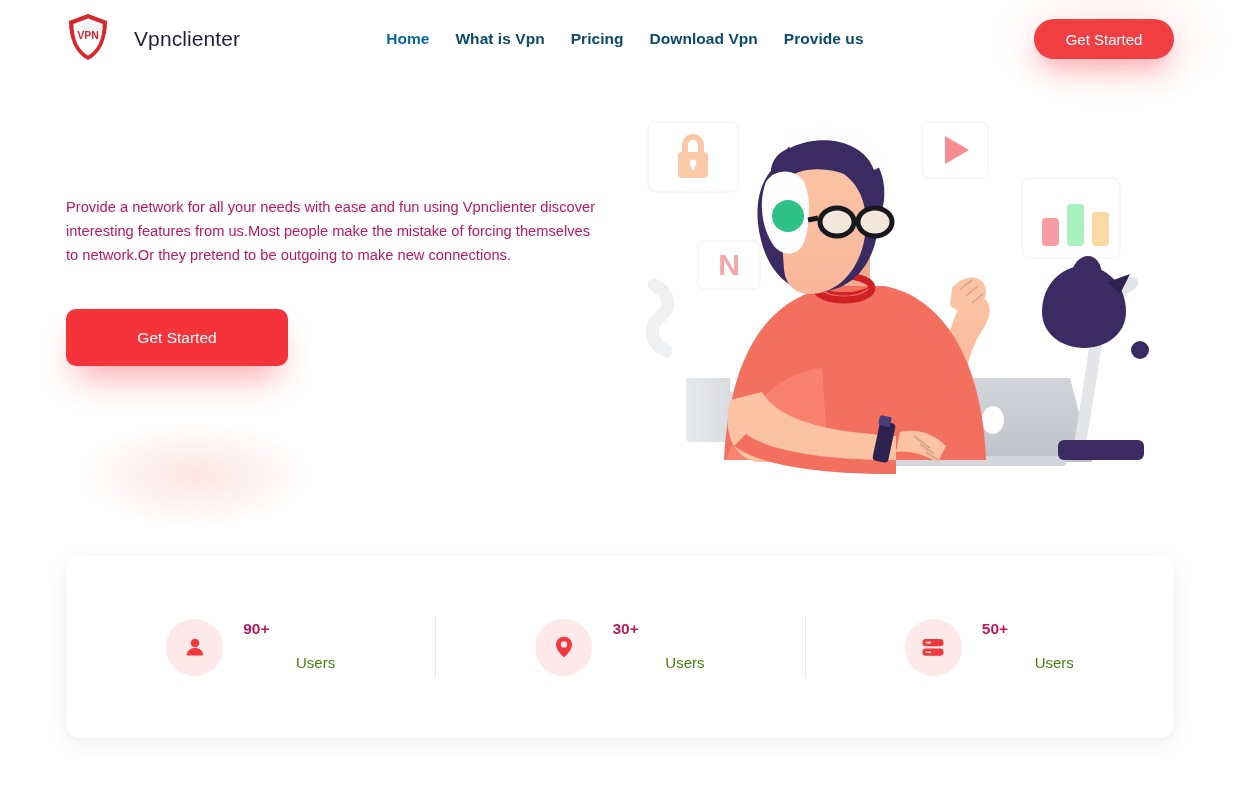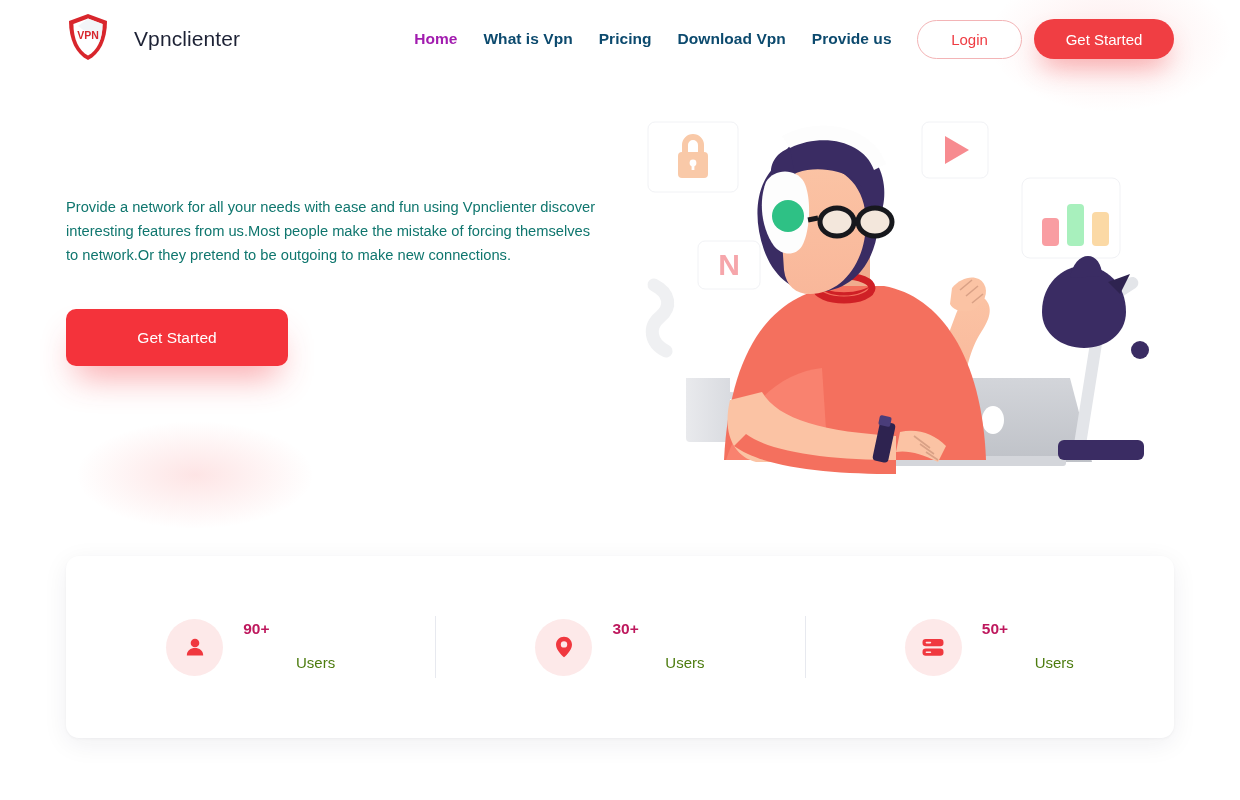--- a/index.html
+++ b/index.html
@@ -28,21 +28,21 @@
   
   .header {
     position: absolute; top: 0; left: 0; width: 1240px; height: 78px;
     display: flex; align-items: center; padding: 0 66px;
   }
   .brand { display: flex; align-items: center; gap: 24px; }
   .brand-name { font-size: 21px; color: #1d2235; letter-spacing: .1px; }
 
   .nav { display: flex; align-items: center; gap: 26px; margin-left: 146px; }
   .nav a { font-size: 15.5px; color: #0c4a6e; text-decoration: none; font-weight: 700; letter-spacing: .05px; }
-  .nav a.active { color: #a21caf; margin-left: 28px; }
+  .nav a.active { color: #0369a1; }
 
   .auth { display: flex; align-items: center; gap: 12px; margin-left: auto; }
   .btn-login {
     width: 105px; height: 39px; border-radius: 22px;
     border: 1px solid #f3b4b6; background: #fff; color: #ef3b42;
     font-size: 15px; font-family: inherit; cursor: pointer;
   }
   .btn-started-nav {
     width: 140px; height: 40px; border-radius: 22px; border: none;
     background: #f03e43; color: #fff; font-size: 15px; font-family: inherit;
@@ -51,21 +51,21 @@
 
   
   .hero-text { position: absolute; left: 66px; top: 165px; width: 560px; }
   .hero-title {
     font-size: 39px; line-height: 48px; color: #1b2033; font-weight: 400;
     letter-spacing: -.2px;
   }
   .hero-title b { font-weight: 700; }
   .hero-desc {
     margin-top: 30px; width: 540px;
-    font-size: 14.7px; line-height: 24px; color: #0f766e;
+    font-size: 14.7px; line-height: 24px; color: #be185d;
   }
   .btn-started-hero {
     margin-top: 42px; width: 222px; height: 57px; border-radius: 10px;
     border: none; background: #f4333b; color: #fff; font-size: 15.5px;
     font-family: inherit; cursor: pointer;
     box-shadow: 0 20px 34px -10px rgba(244,51,59,.45);
   }
 
   
   .illus { position: absolute; left: 630px; top: 100px; width: 560px; height: 380px; }
@@ -115,21 +115,20 @@
 
     <nav class="nav">
       <a href="#" class="active">Home</a>
       <a href="#">What is Vpn</a>
       <a href="#">Pricing</a>
       <a href="#">Download Vpn</a>
       <a href="#">Provide us</a>
     </nav>
 
     <div class="auth">
-      <button class="btn-login">Login</button>
       <button class="btn-started-nav">Get Started</button>
     </div>
   </div>
 
   <div class="hero-text">
     <p class="hero-desc">Provide a network for all your needs with ease and fun using Vpnclienter discover interesting features from us.Most people make the mistake of forcing themselves to network.Or they pretend to be outgoing to make new connections.</p>
     <button class="btn-started-hero">Get Started</button>
   </div>
 
   <div class="illus">

